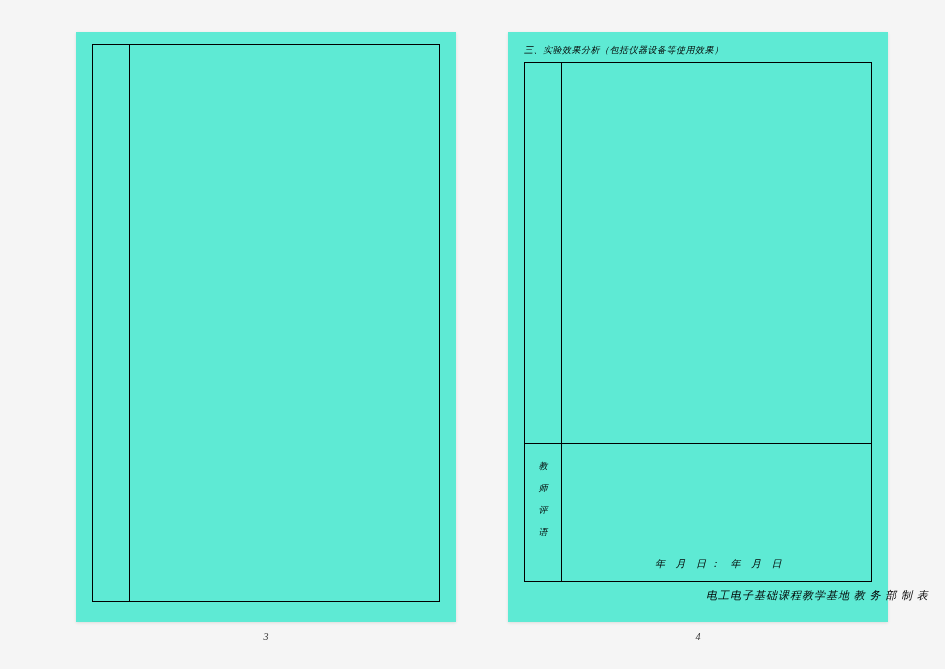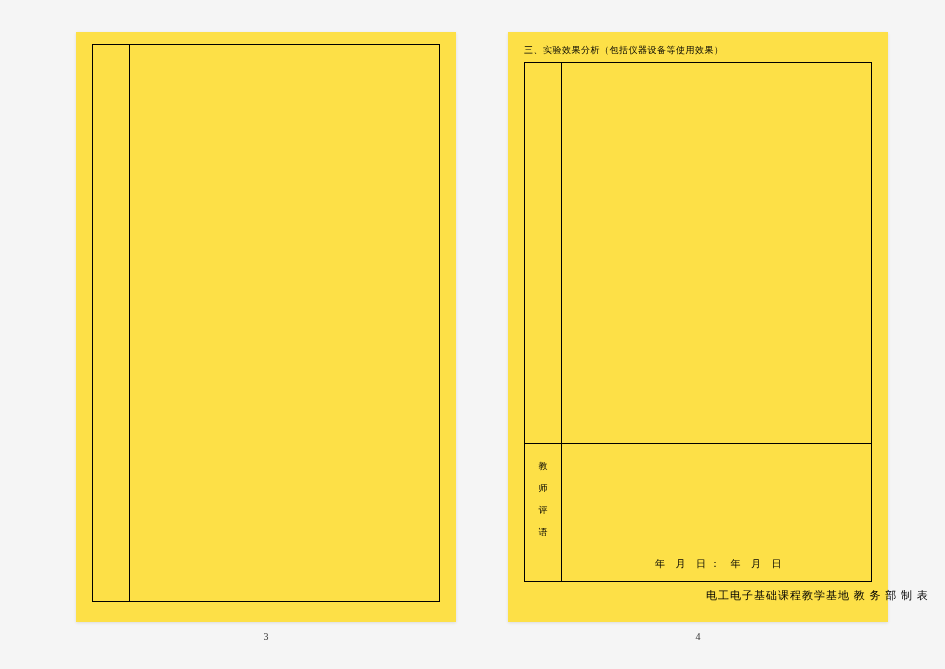--- a/index.html
+++ b/index.html
@@ -6,22 +6,23 @@
     body {
       width: 945px;
       height: 669px;
       background: #f5f5f5;
       font-family: "SimSun", "宋体", serif;
       position: relative;
       overflow: hidden;
     }
     .page {
       position: absolute;
-      background: #fde047;
+      background: #5eead4;
       box-shadow: 0 1px 3px rgba(0,0,0,0.1);
+      font-style: italic;
     }
     .page-left {
       left: 76px;
       top: 32px;
       width: 380px;
       height: 590px;
     }
     .page-right {
       left: 508px;
       top: 32px;

